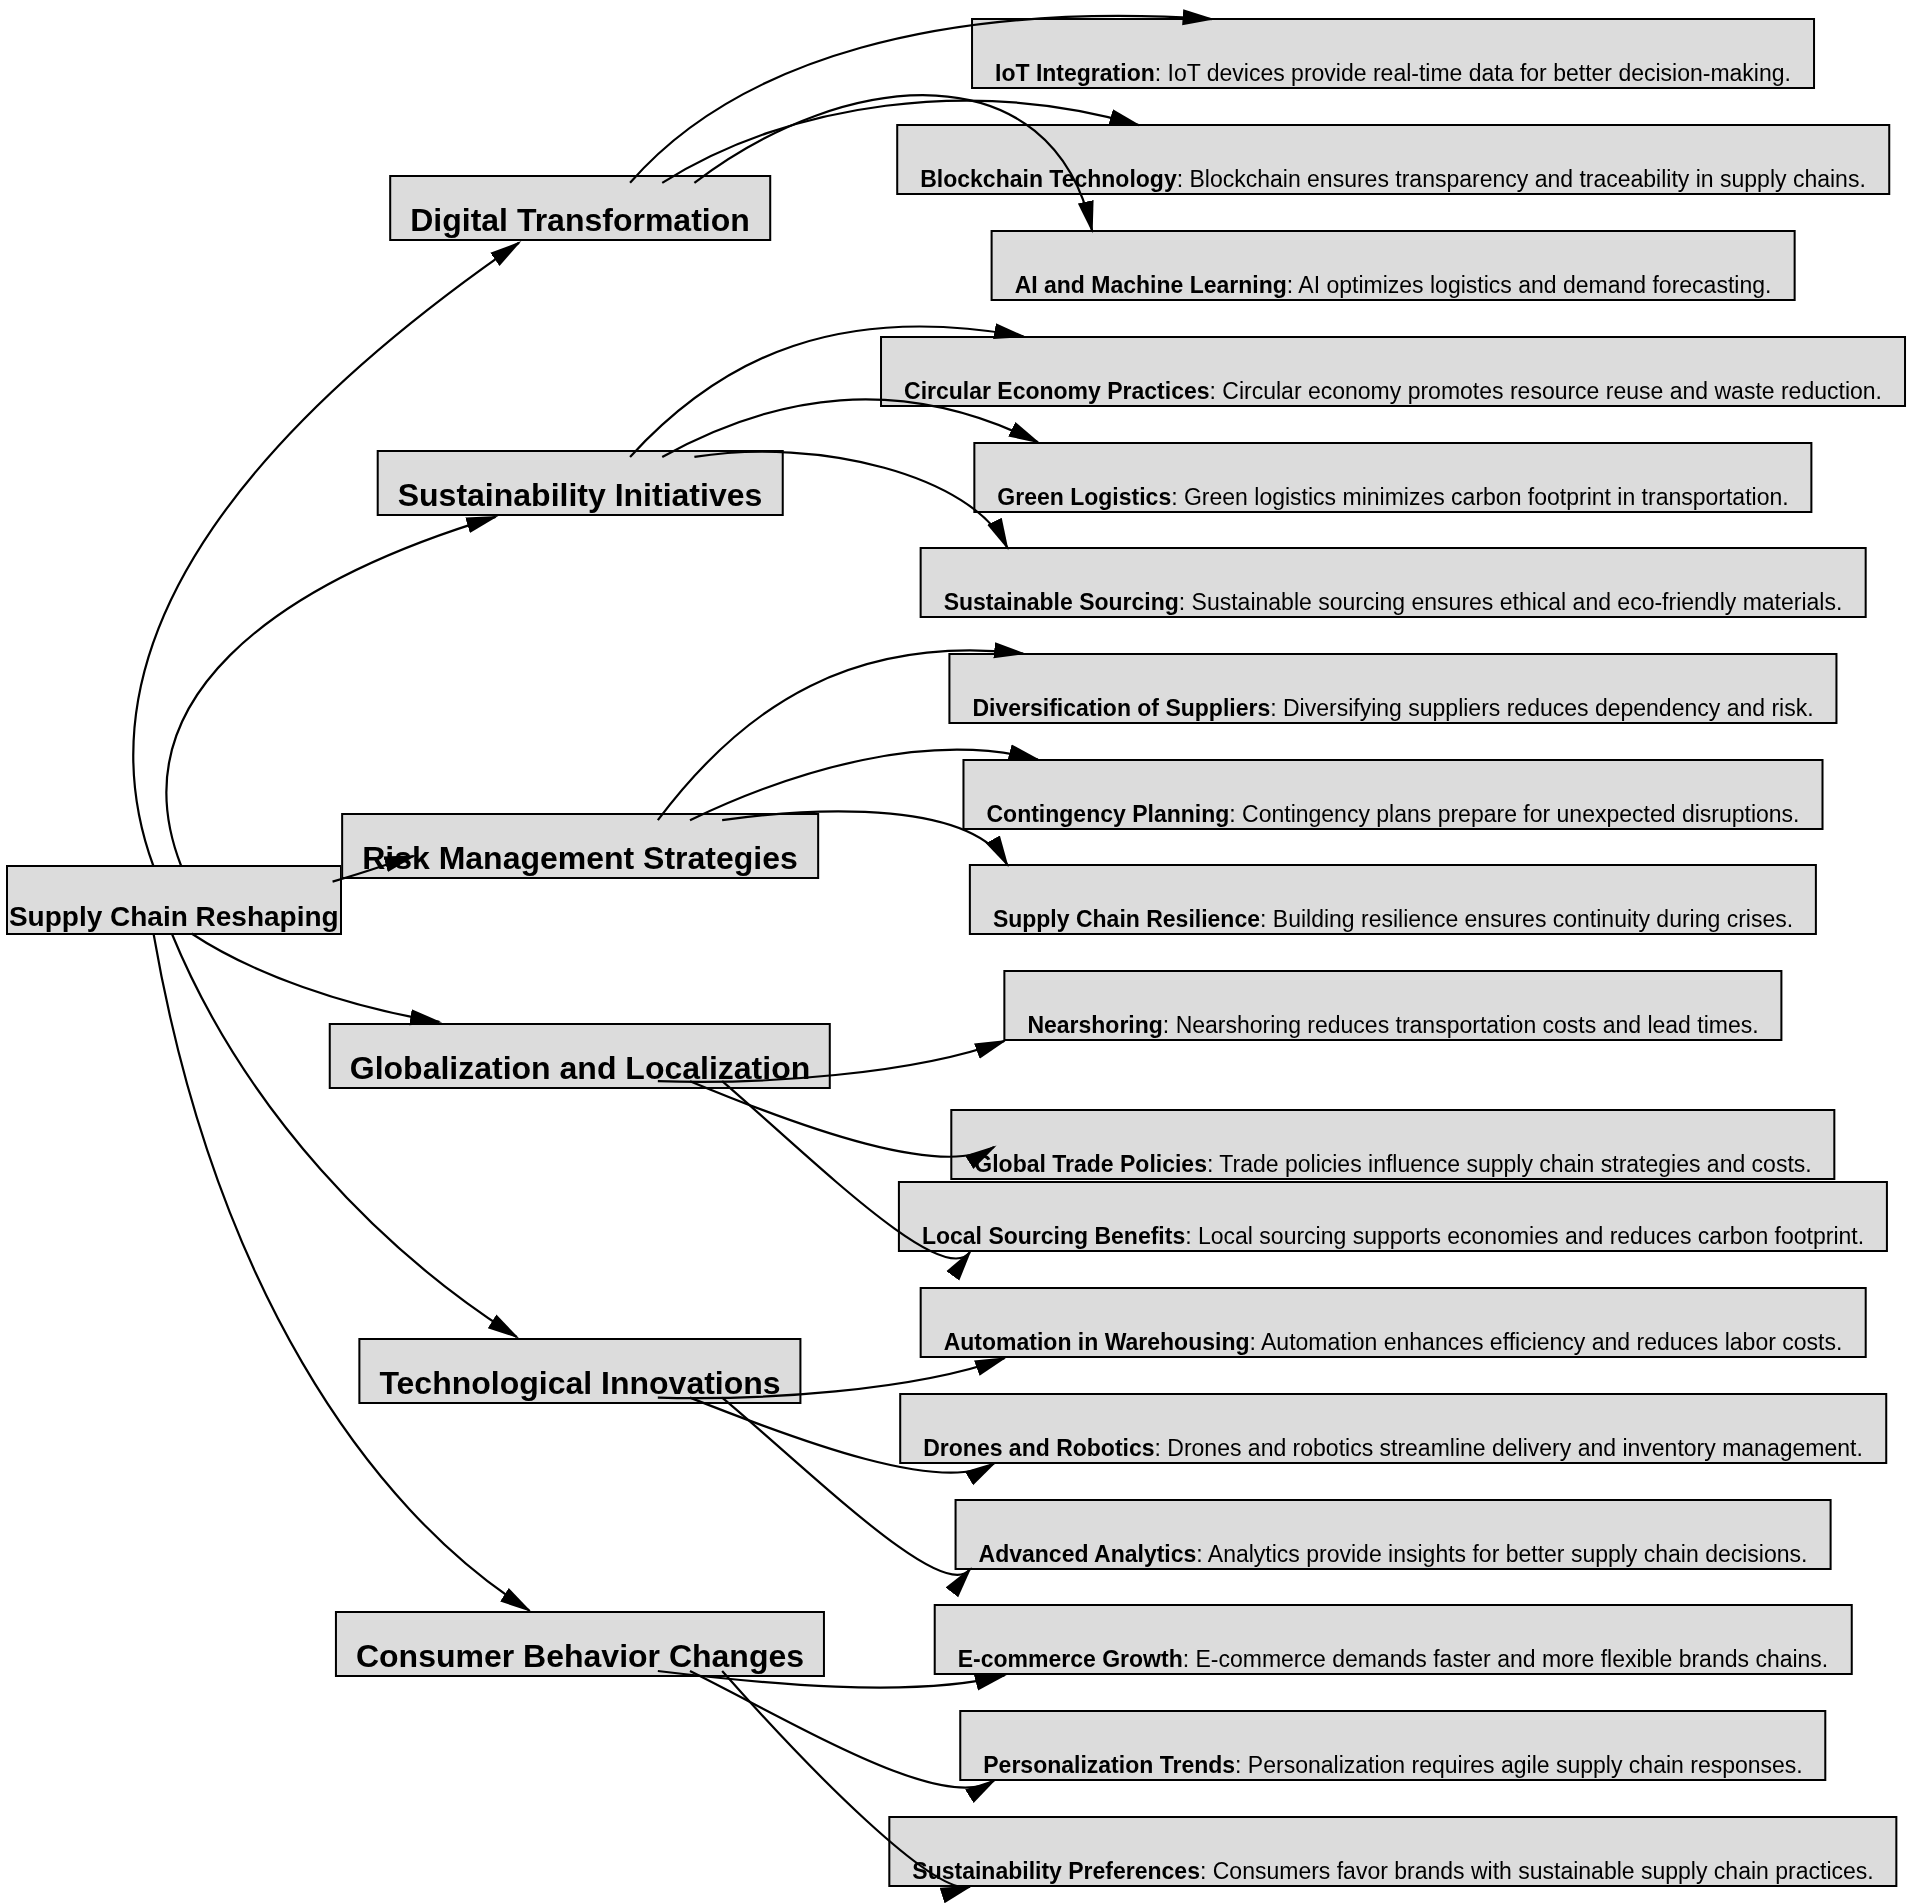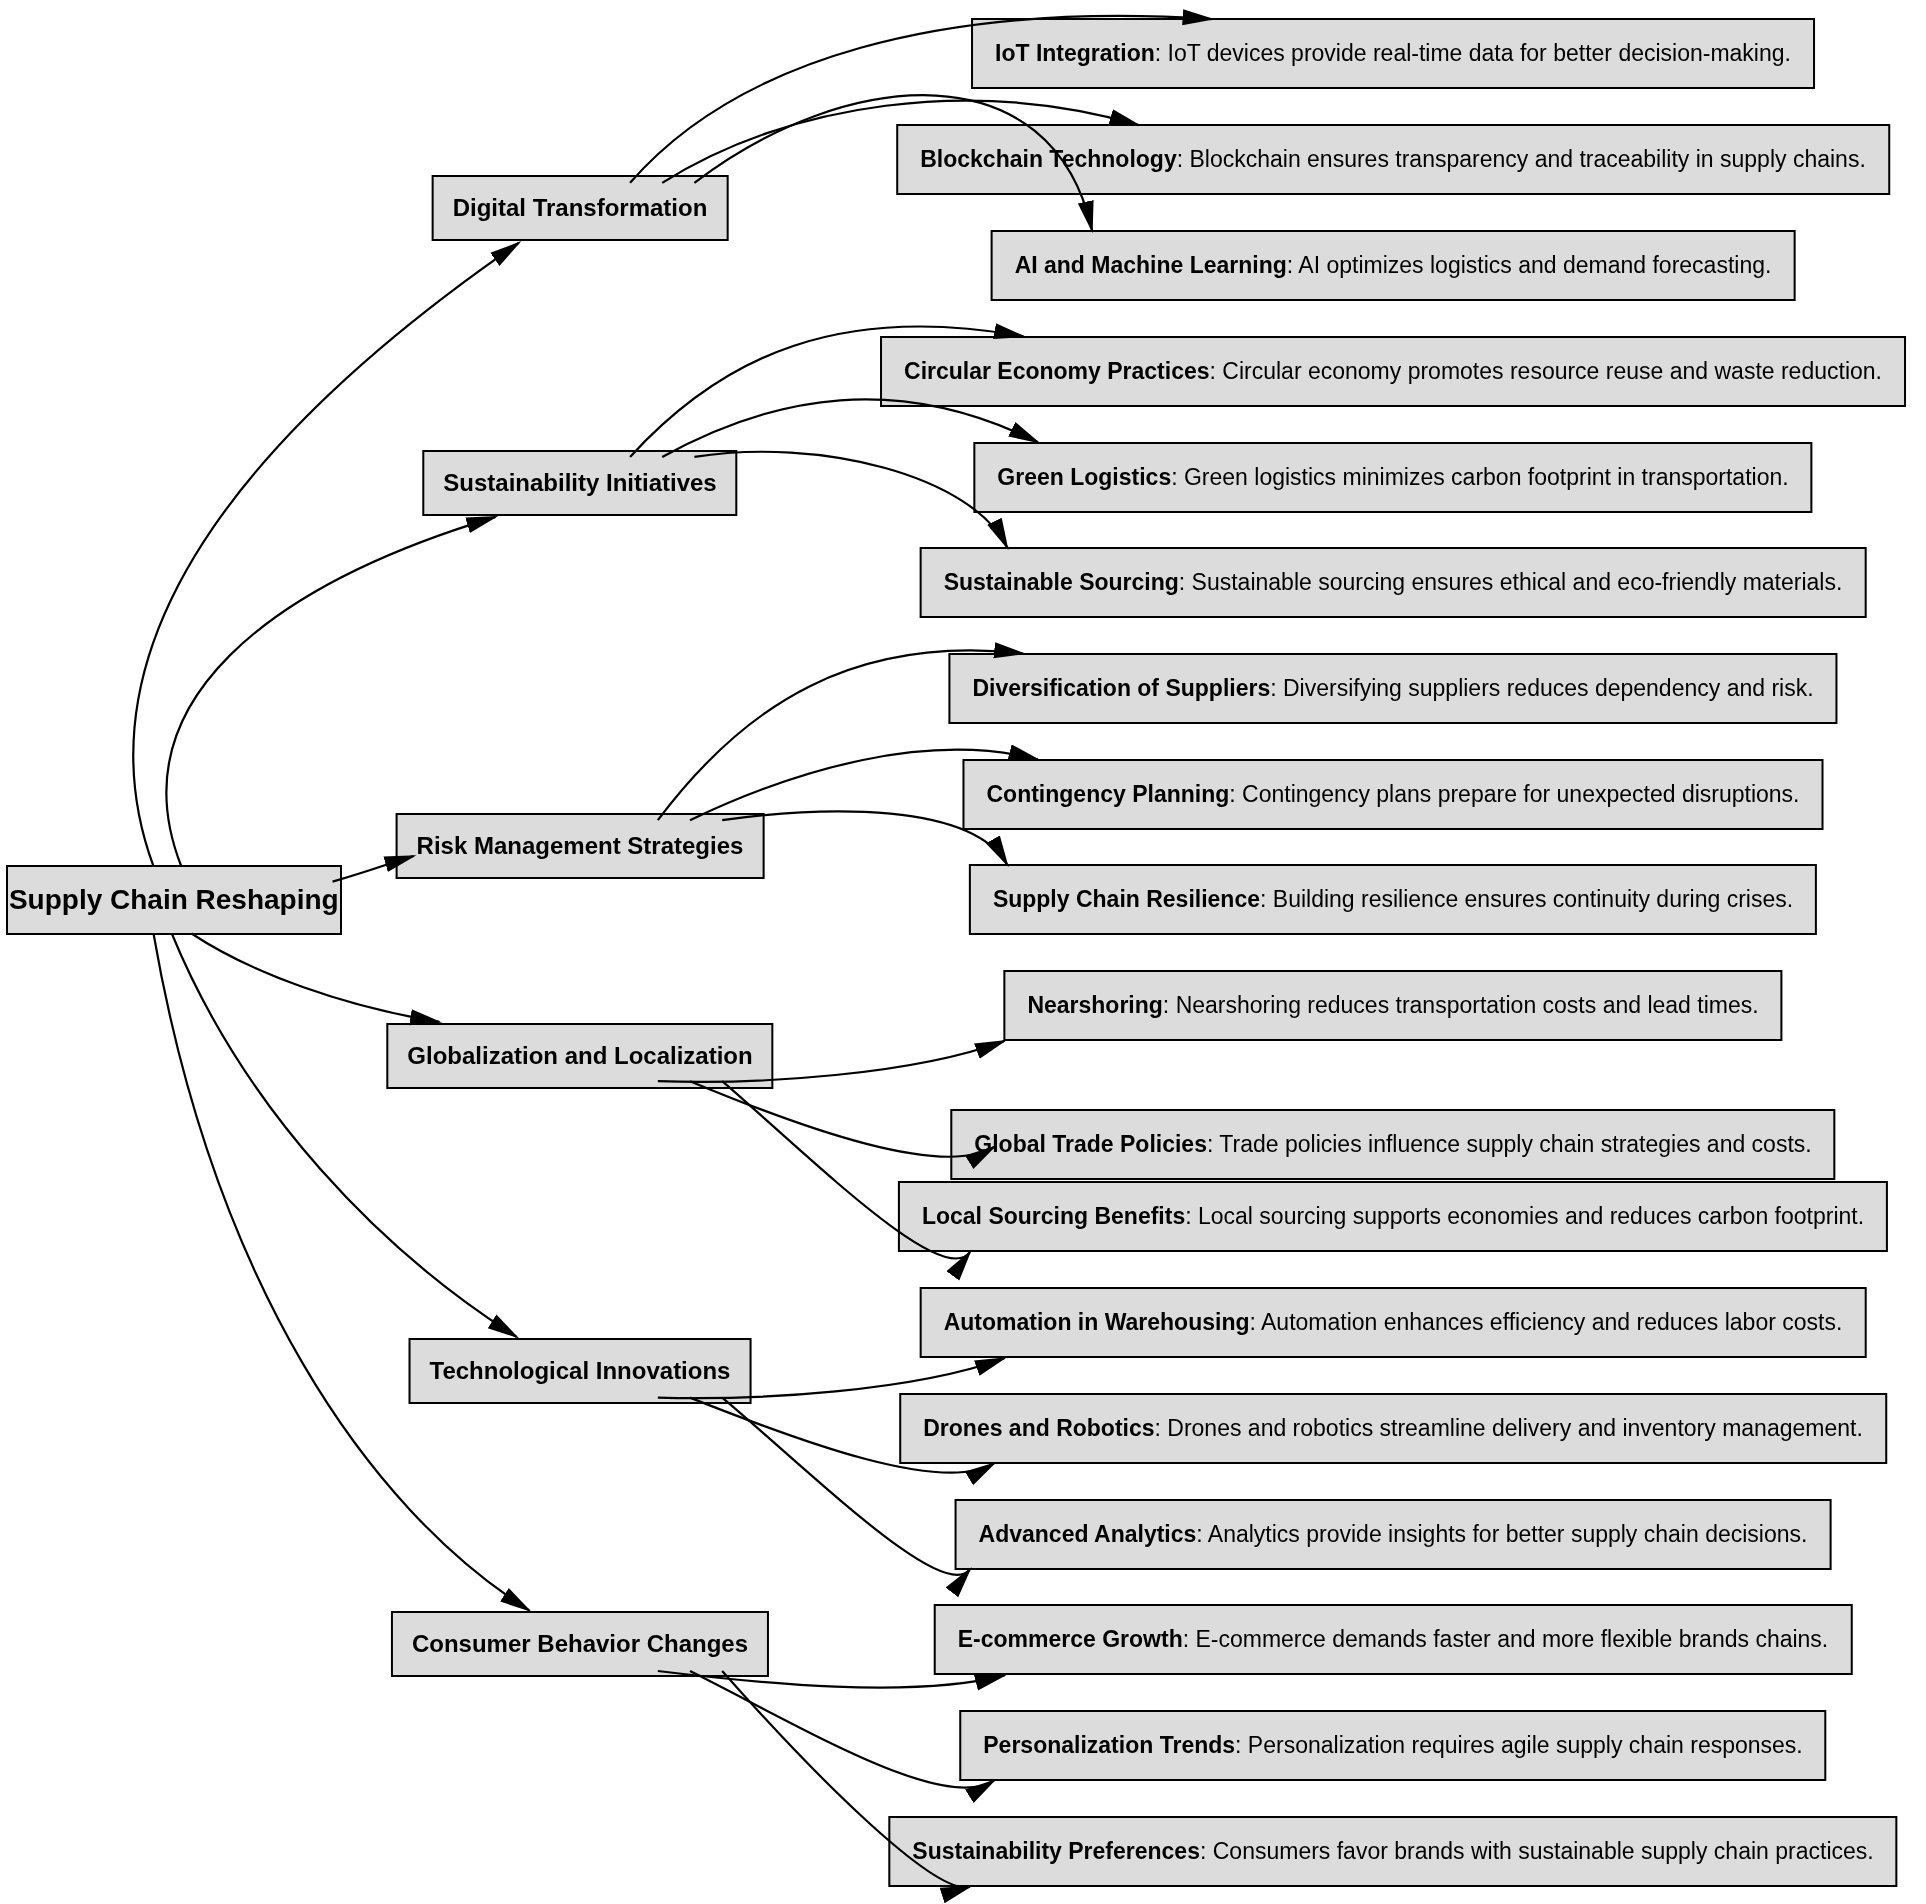--- a/index.html
+++ b/index.html
@@ -9,36 +9,36 @@
     background:#ffffff;
     font-family:"Liberation Sans", sans-serif;
     overflow:hidden;
   }
   .node{
     position:absolute;
     box-sizing:border-box;
     background:#dcdcdc;
     border:2.2px solid #000000;
     display:flex;
-    align-items:center;
+    align-items:flex-end;
     justify-content:center;
     white-space:nowrap;
     color:#000000;
     z-index:1;
   }
   .leaf{
     height:71px;
     font-size:23px;
     padding:0 22px;
     transform:translateX(-50%);
     left:1393px;
   }
   .cat{
     height:66px;
-    font-size:24px;
+    font-size:32px;
     font-weight:bold;
     padding:0 19px;
     transform:translateX(-50%);
     left:580px;
   }
   .root{
     left:5.8px;top:865px;width:336px;height:70px;
     font-size:28px;font-weight:bold;
   }
   .term{font-weight:bold;}

